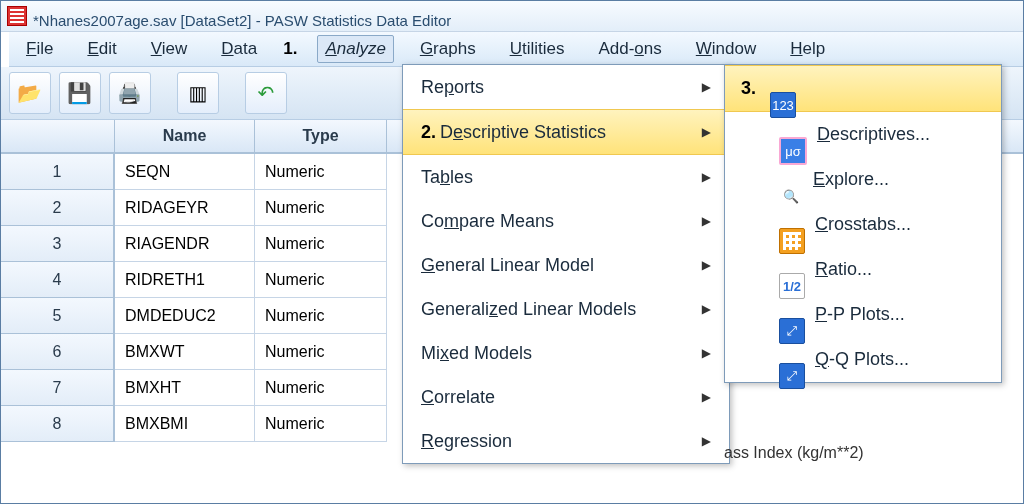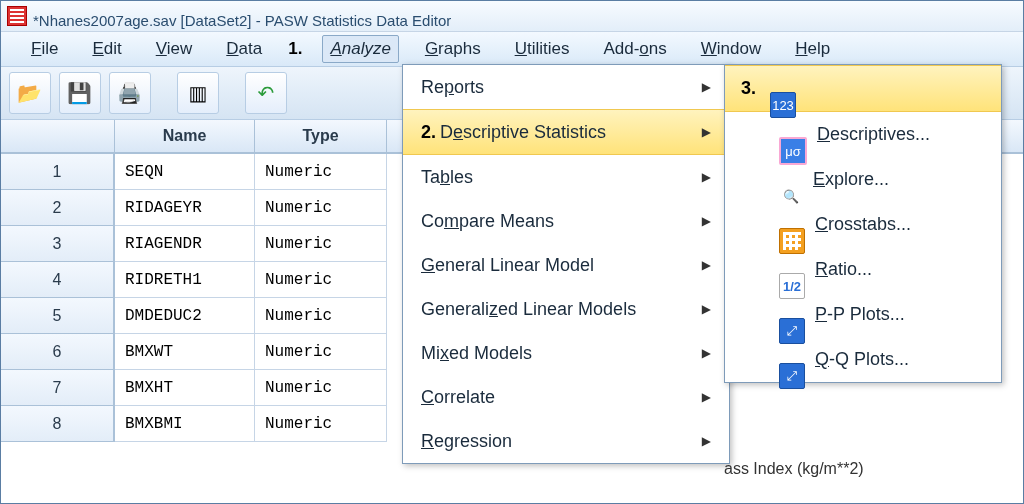--- a/index.html
+++ b/index.html
@@ -1,35 +1,35 @@
 <!DOCTYPE html>
 <html><head>
 <meta charset="utf-8">
 <style>
   html, body { margin: 0; padding: 0; font-family: Tahoma, Arial, sans-serif; font-size: 14px; background: #fff; }
   .window { width: 1024px; height: 504px; background: #fff; overflow: hidden; border: 1px solid #5a7da3; box-sizing: border-box; }
   .titlebar { height: 30px; background: linear-gradient(#f7fbff, #e3eef9); display: flex; align-items: center; padding: 0 6px; border-bottom: 1px solid #c6d5e6; }
   .titlebar-icon { width: 18px; height: 18px; background: #d33; display: inline-block; margin-right: 6px; border: 1px solid #a00; position: relative; }
   .titlebar-icon::before { content:""; position:absolute; inset:2px; background: repeating-linear-gradient(#fff 0 2px, #d33 2px 4px); }
   .titlebar-text { font-size: 15px; color: #2a4d6f; margin-top: 8px; }
-  .menubar { height: 34px; background: linear-gradient(#f3f9ff, #d9e9f8); display: flex; align-items: center; padding: 0 22px; gap: 18px; border-bottom: 1px solid #b7cde4; font-size: 17px; color: #1a2b3c; position: relative; }
+  .menubar { height: 34px; background: linear-gradient(#f3f9ff, #d9e9f8); display: flex; align-items: center; padding: 0 9px; gap: 18px; border-bottom: 1px solid #b7cde4; font-size: 17px; color: #1a2b3c; position: relative; margin-left: 8px; }
   .menu-item { padding: 4px 8px; cursor: default; }
   .menu-item.active { background: #dbe8f7; border: 1px solid #8aa9c8; border-radius: 2px; padding: 3px 7px; font-style: italic; }
   .u { text-decoration: underline; }
   .menu-step { font-weight: bold; color: #000; margin-right: 2px; }
   .toolbar { height: 52px; background: linear-gradient(#eef5fc, #d5e4f3); display: flex; align-items: center; padding: 0 8px; gap: 8px; border-bottom: 1px solid #b7cde4; }
   .tool-btn { width: 40px; height: 40px; background: linear-gradient(#fff, #e4eefb); border: 1px solid #b7cde4; border-radius: 3px; display: flex; align-items: center; justify-content: center; font-size: 20px; }
   .content { position: relative; }
   .grid-headers { display: flex; height: 32px; background: linear-gradient(#f3f8fe, #d9e7f6); border-bottom: 2px solid #aac1d8; }
   .row-header-spacer { width: 114px; border-right: 1px solid #aac1d8; box-sizing: border-box; }
   .col-header { border-right: 1px solid #aac1d8; display: flex; align-items: center; justify-content: center; font-size: 16px; color: #2a3b4c; box-sizing: border-box; font-weight: bold; }
   .grid-body { }
   .grid-row { display: flex; height: 36px; }
   .row-num { width: 114px; background: linear-gradient(#f3f8fe, #e3edf8); border-right: 2px solid #aac1d8; border-bottom: 1px solid #aac1d8; display: flex; align-items: center; justify-content: center; font-size: 16px; color: #2a3b4c; box-sizing: border-box; }
-  .cell { border-right: 1px solid #c6d5e6; border-bottom: 1px solid #c6d5e6; display: flex; align-items: center; padding: 0 10px; font-size: 16px; box-sizing: border-box; font-family: Liberation Mono, monospace; }
+  .cell { border-right: 1px solid #c6d5e6; border-bottom: 1px solid #c6d5e6; display: flex; align-items: center; padding: 0 10px; font-size: 16px; box-sizing: border-box; }
   .col-name { width: 140px; }
   .col-type { width: 132px; }
   
   .dropdown { position: absolute; background: #fff; border: 1px solid #7e9bb9; box-shadow: 2px 2px 6px rgba(0,0,0,.25); }
   .analyze-menu { top: 64px; left: 402px; width: 326px; }
   .menu-row { height: 44px; display: flex; align-items: center; padding: 0 18px; font-size: 18px; color: #1a2b3c; justify-content: space-between; cursor: default; }
   .menu-row.highlight { background: linear-gradient(#fff3be, #ffe37a); border-top: 1px solid #f0c850; border-bottom: 1px solid #f0c850; }
   .arrow { font-size: 12px; color: #333; }
   .sub-menu { top: 64px; left: 724px; width: 276px; }
   .sub-row { height: 45px; display: flex; align-items: center; padding: 0 16px; gap: 10px; font-size: 18px; color: #1a2b3c; cursor: default; }
@@ -37,21 +37,21 @@
   .icon-box { width: 24px; height: 24px; display: inline-flex; align-items: center; justify-content: center; font-size: 13px; color: #fff; border-radius: 2px; flex-shrink: 0; margin-top: 33px; }
   .ic-freq { background: #2a6fd6; border: 1px solid #1a4f9e; }
   .ic-desc { background: #3a7fe6; border: 2px solid #f9a8d4; }
   .ic-explore { background: #fff; border: none; }
   .ic-cross { background: #f4a020; border: 1px solid #c07000; position: relative; }
   .ic-cross::before { content:""; position:absolute; inset:3px; background: repeating-linear-gradient(90deg,#fff 0 3px, transparent 3px 6px), repeating-linear-gradient(#fff 0 3px, transparent 3px 6px); }
   .ic-ratio { background: #fff; border: 1px solid #aaa; color: #2a6fd6; font-weight: bold; }
   .ic-pp { background: #2a6fd6; border: 1px solid #1a4f9e; }
   .ic-qq { background: #2a6fd6; border: 1px solid #1a4f9e; }
   .step-label { font-weight: bold; color: #000; margin-right: 4px; font-size: 18px; }
-  .bottom-peek { position: absolute; left: 724px; top: 460px; font-size: 16px; color: #333; }
+  .bottom-peek { position: absolute; left: 724px; top: 444px; font-size: 16px; color: #333; }
 </style>
 </head>
 <body>
 
 <div class="window">
 
   <div class="titlebar">
     <span class="titlebar-icon"></span>
     <span class="titlebar-text">*Nhanes2007age.sav [DataSet2] - PASW Statistics Data Editor</span>
   </div>

